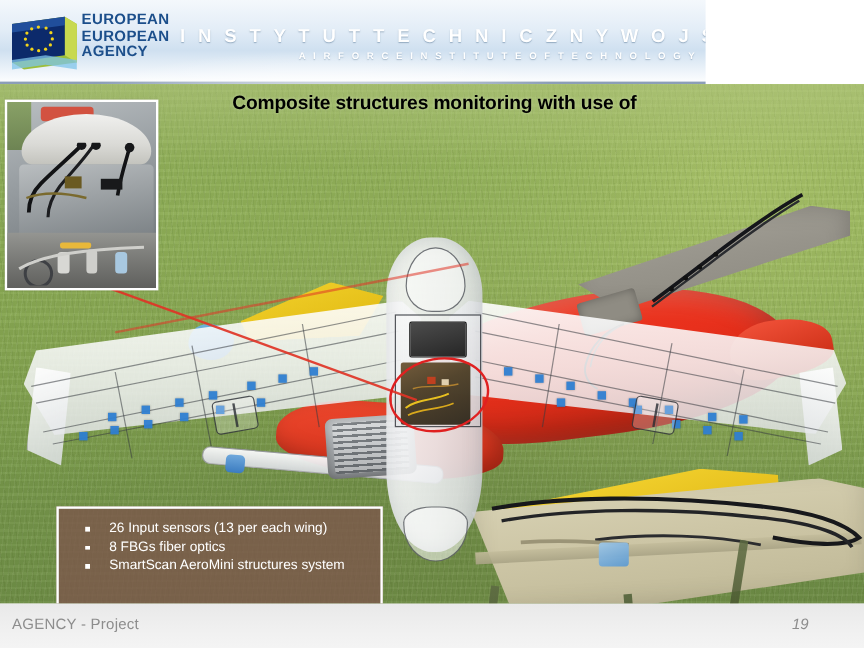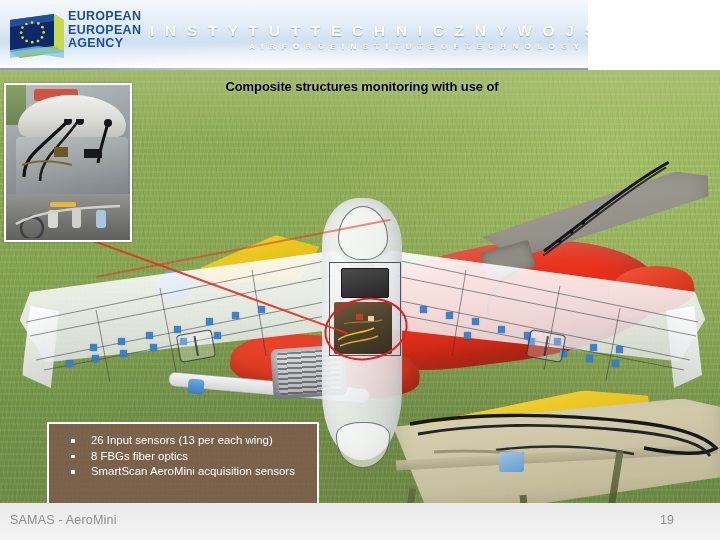--- a/index.html
+++ b/index.html
@@ -326,36 +326,36 @@
     font-family:"Liberation Sans", sans-serif;
   }
   .bullet-list li:before{
     content:"";position:absolute;left:16px;top:6px;width:3.5px;height:3.5px;background:#ffffff;
   }
 
   
   .title{
     position:absolute;left:104px;top:74px;width:516px;
     text-align:center;color:#000000;font-weight:bold;
-    font-size:13px;line-height:26px;letter-spacing:-.1px;
+    font-size:16px;line-height:26px;letter-spacing:-.1px;
     font-family:"Liberation Sans", sans-serif;
     text-shadow:0 0 3px rgba(255,255,255,.35);
   }
 
   
   .footer{
     position:absolute;left:0;top:503px;width:720px;height:37px;
     background:linear-gradient(180deg,#e9e9e9 0%, #efefef 50%, #f4f4f4 100%);
   }
   .footer-left{
     position:absolute;left:10px;top:10px;font-size:12.5px;color:#8d8d8d;
     letter-spacing:.2px;
   }
   .footer-page{
-    position:absolute;left:660px;top:10px;font-size:12.5px;color:#8d8d8d;
+    position:absolute;left:660px;top:10px;font-size:12.5px;color:#8d8d8d;font-style:italic;
   }
 </style>
 </head>
 <body>
 
 <div class="slide">
 
   <div class="header">
 
     <div class="eda-logo">
@@ -557,27 +557,27 @@
         <rect x="86" y="16" width="10" height="18" rx="3" fill="#a8c8e0"></rect>
         <rect x="40" y="8" width="26" height="5" rx="2" fill="#e8b83a"></rect>
         <path d="M6 30 C26 18 60 14 110 12" stroke="#cfcfcb" stroke-width="2.6" fill="none"></path>
       </svg>
     </div>
 
     <div class="bullet-box">
       <ul class="bullet-list">
         <li>26 Input sensors (13 per each wing)</li>
         <li>8 FBGs fiber optics</li>
-        <li>SmartScan AeroMini acquisition sensors</li>
+        <li>SmartScan AeroMini structures system</li>
       </ul>
     </div>
   </div>
 
   <div class="title">
     <div>Composite structures monitoring with use of</div>
   </div>
 
   <div class="footer">
-    <div class="footer-left">SAMAS - AeroMini</div>
+    <div class="footer-left">AGENCY - Project</div>
     <div class="footer-page">19</div>
   </div>
 
 </div>
 
 </body></html>

